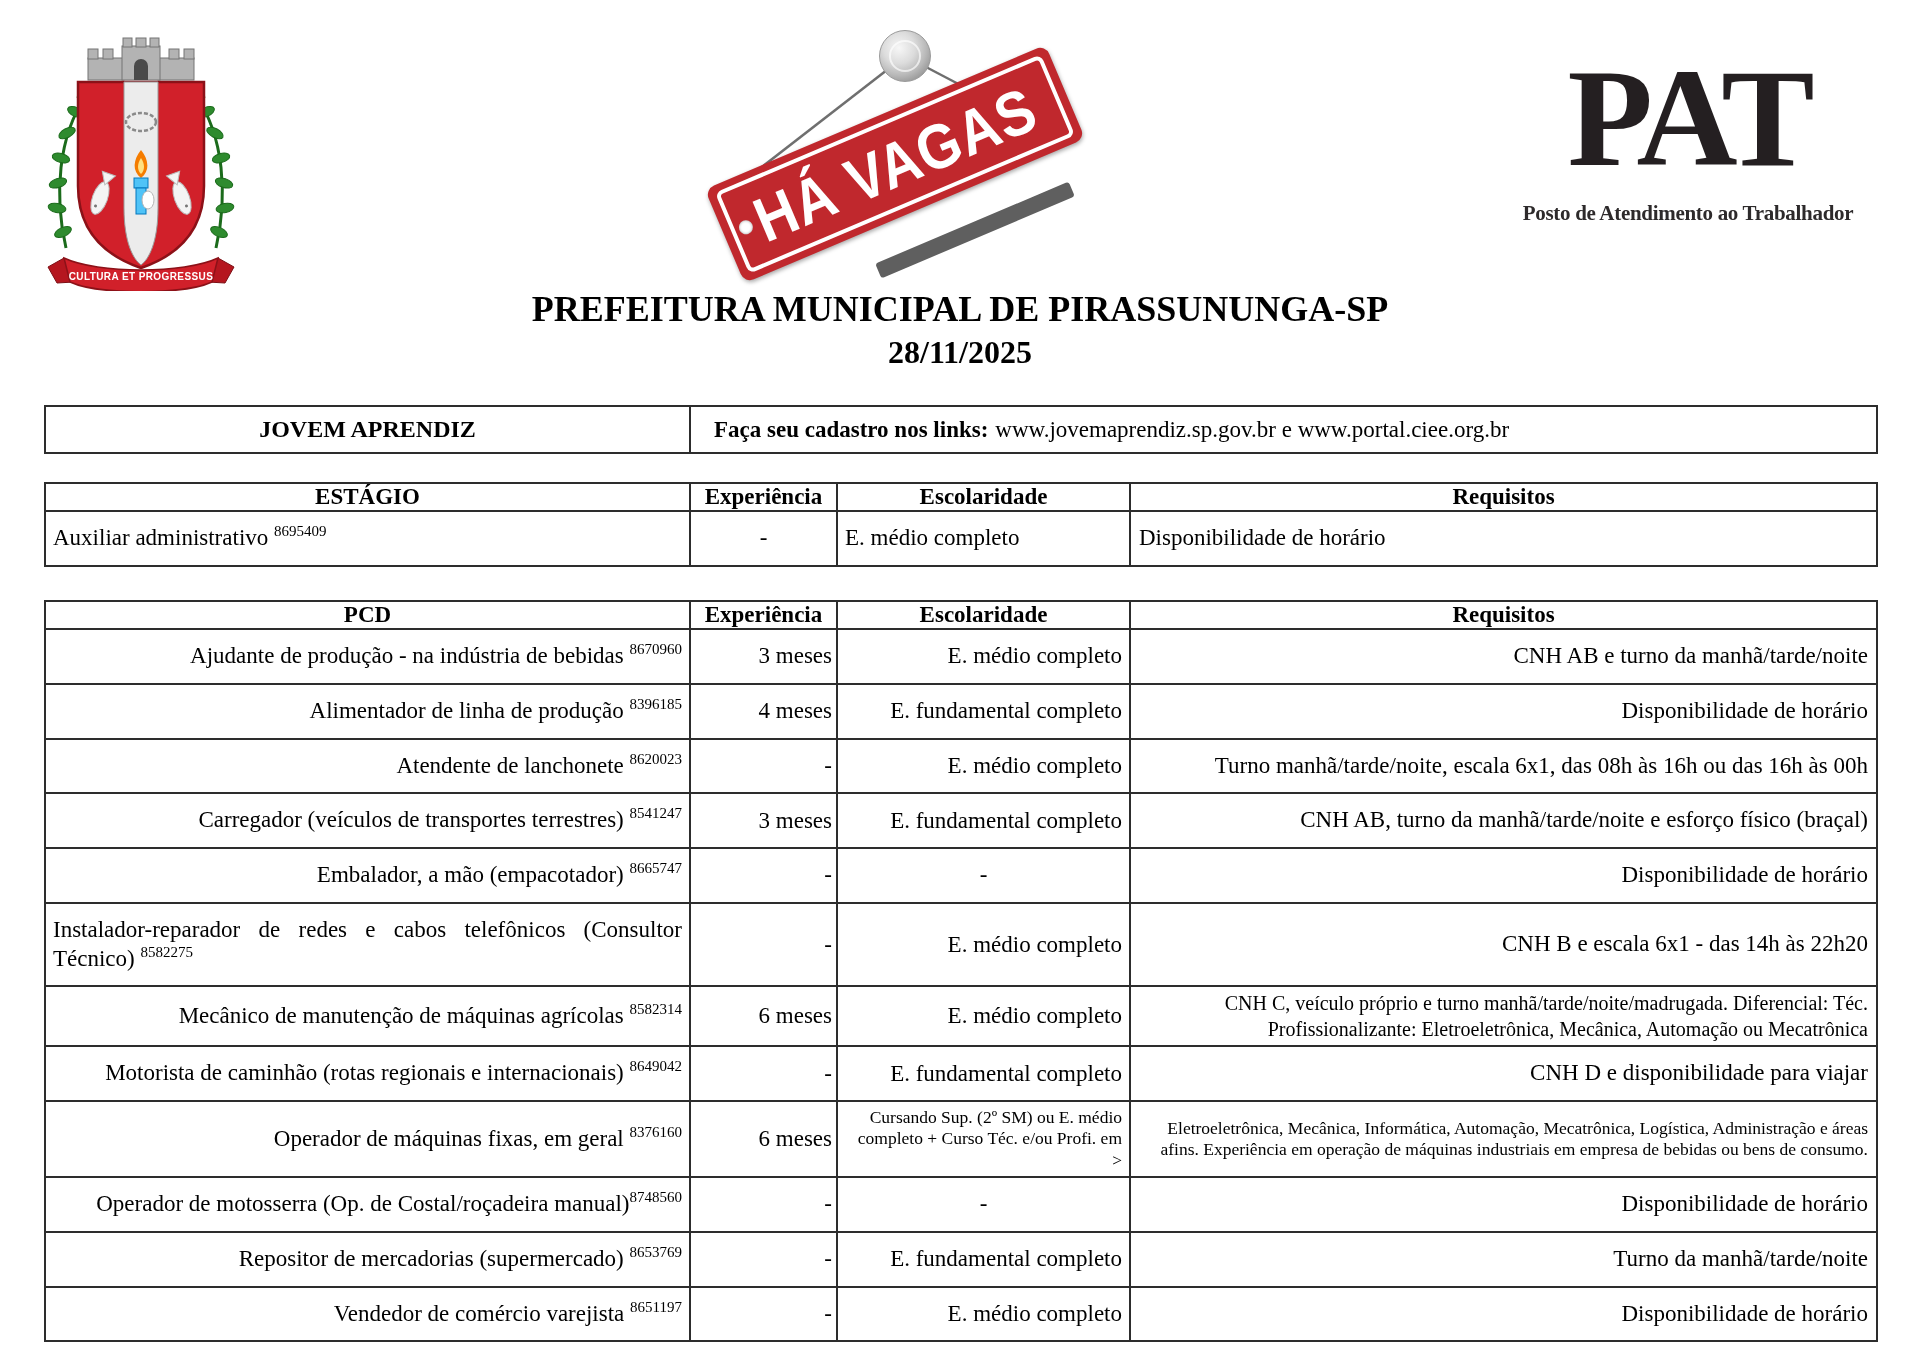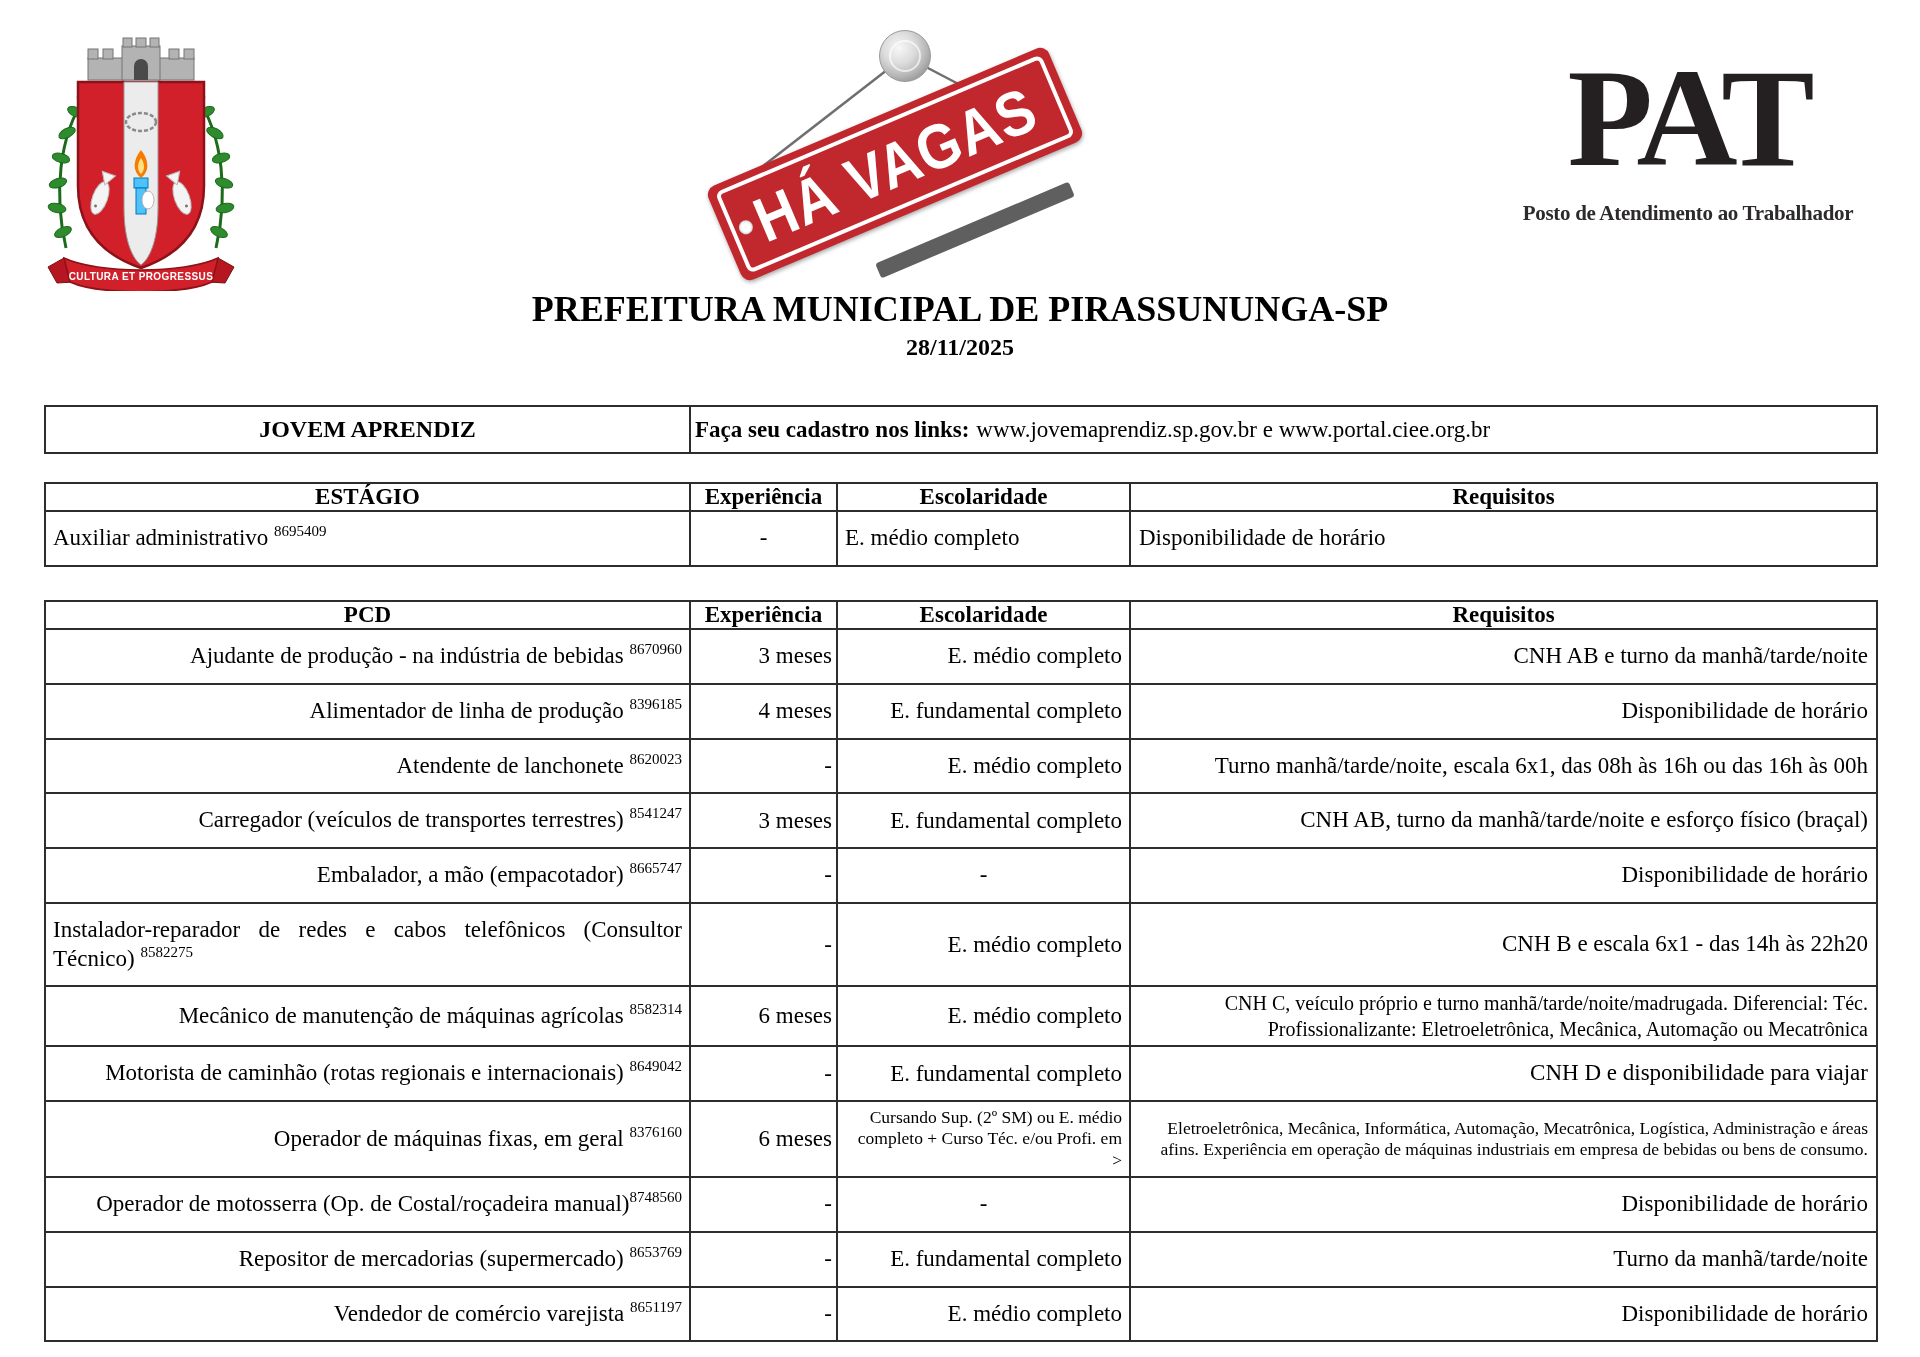--- a/index.html
+++ b/index.html
@@ -32,34 +32,34 @@
   
   .pat-block { position:absolute; left:1512px; top:48px; width:352px; text-align:center;
     font-family:Liberation Serif, serif; color:#241f21; }
   .pat-acronym { font-size:140px; font-weight:bold; letter-spacing:-6px; line-height:1.0; }
   .pat-subtitle { margin-top:13px; font-size:21px; font-weight:bold; letter-spacing:-0.3px; color:#2d2a2b; }
 
   
   .doc-title { position:absolute; top:288px; left:0; width:1920px; text-align:center;
     font-size:36px; font-weight:bold; }
   .doc-date { position:absolute; top:334px; left:0; width:1920px; text-align:center;
-    font-size:24px; font-weight:bold; }
+    font-size:32px; font-weight:bold; }
 
   
   table { border-collapse:collapse; table-layout:fixed; width:1832px; background:#fff; }
   td, th { border:2px solid #2d2d2d; vertical-align:middle; font-size:23px; overflow:hidden; }
   th { font-weight:bold; text-align:center; }
   .tbl { position:absolute; left:44px; }
   .tbl-jovem { top:405px; }
   .tbl-estagio { top:482px; }
   .tbl-pcd { top:600px; }
 
   .tbl-jovem td { height:47px; }
   .jovem-label { font-weight:bold; font-size:24px; text-align:center; }
-  .jovem-info { text-align:left; padding:2px 4px; }
+  .jovem-info { text-align:left; padding:2px 23px; }
   .jovem-info .b { font-weight:bold; margin-right:7px; }
 
   .tbl-estagio th, .tbl-pcd th { height:24px;margin-left:27px; }
   .tbl-estagio td { height:45px; }
   .tbl-pcd td { height:41px;text-align:right; }
 
   .c-title { text-align:left; padding:12px 7px; line-height:1.25; }
   .c-title.just { text-align:justify; }
   .c-exp { text-align:center; padding:2px 4px; }
   .c-esc { text-align:left; padding:2px 7px; }

